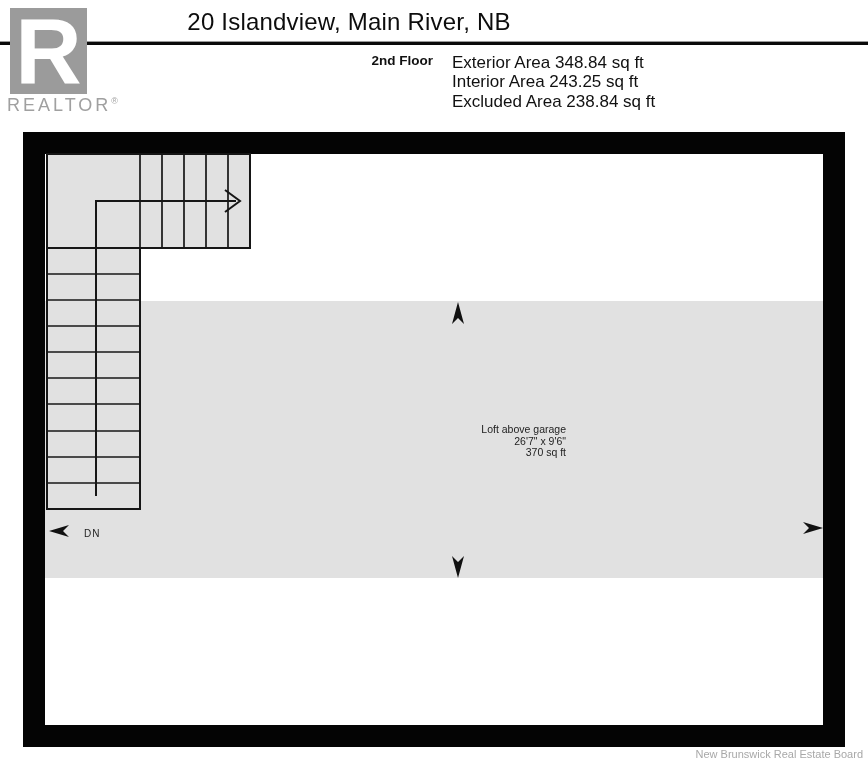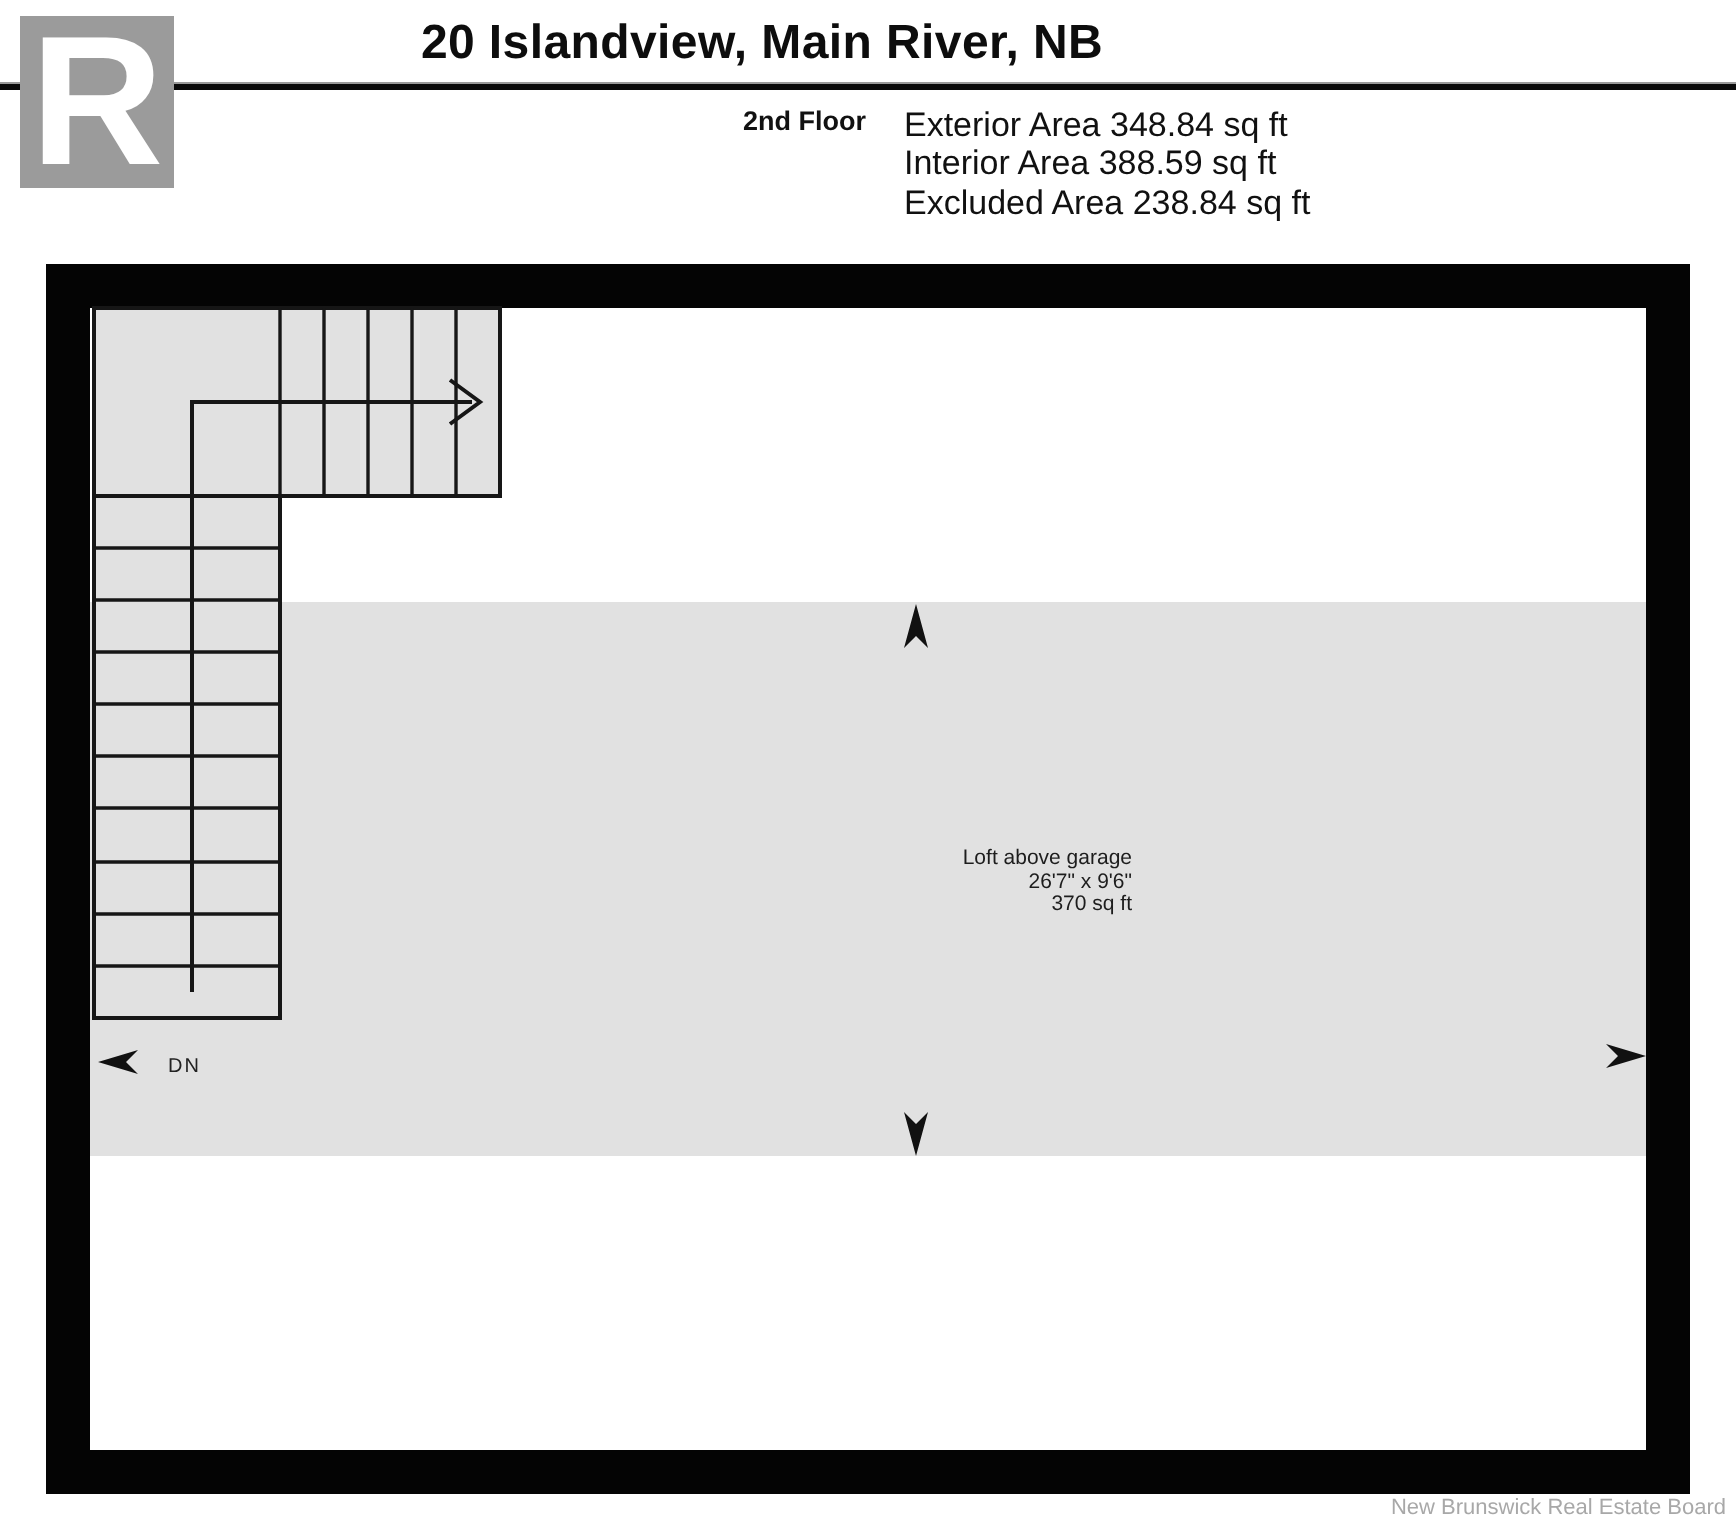--- a/index.html
+++ b/index.html
@@ -7,23 +7,22 @@
     position:relative;
     width:868px;height:768px;
     background:#ffffff;
     overflow:hidden;
     font-family:"Liberation Sans", sans-serif;
   }
   
   .title{
     position:absolute;top:8px;left:0;width:698px;
     text-align:center;
-    font-size:24px;font-weight:bold;color:#0d0d0d;
+    font-size:24px;font-weight:normal;color:#0d0d0d;
     letter-spacing:0.2px;
-    padding-left:32px;
   }
   .divider{
     position:absolute;top:41px;left:0;width:868px;height:3px;
     background:#0a0a0a;border-top:1px solid #9a9a9a;
   }
   .logo-square{
     position:absolute;left:10px;top:8px;width:77px;height:86px;
     background:#9b9b9b;
     display:flex;align-items:center;justify-content:center;
     z-index:5;
@@ -75,28 +74,29 @@
   }
 </style>
 </head>
 <body>
 
 <div class="canvas">
 
   <div class="logo-square">
     <span>R</span>
   </div>
+  <div class="logo-word"><span>REALTOR</span><sup>®</sup></div>
 
   <div class="title">20 Islandview, Main River, NB</div>
   <div class="divider"></div>
 
   <div class="floor-label">2nd Floor</div>
   <div class="areas">
     <div>Exterior Area 348.84 sq ft</div>
-    <div>Interior Area 388.59 sq ft</div>
+    <div>Interior Area 243.25 sq ft</div>
     <div>Excluded Area 238.84 sq ft</div>
   </div>
 
   <div class="plan-border"></div>
   <div class="loft-band"></div>
 
   <svg class="plan-svg" width="868" height="768" viewBox="0 0 868 768">
 
     <g fill="#e1e1e1" stroke="#161616" stroke-width="2">
       <rect x="47" y="154" width="203" height="94"></rect>

